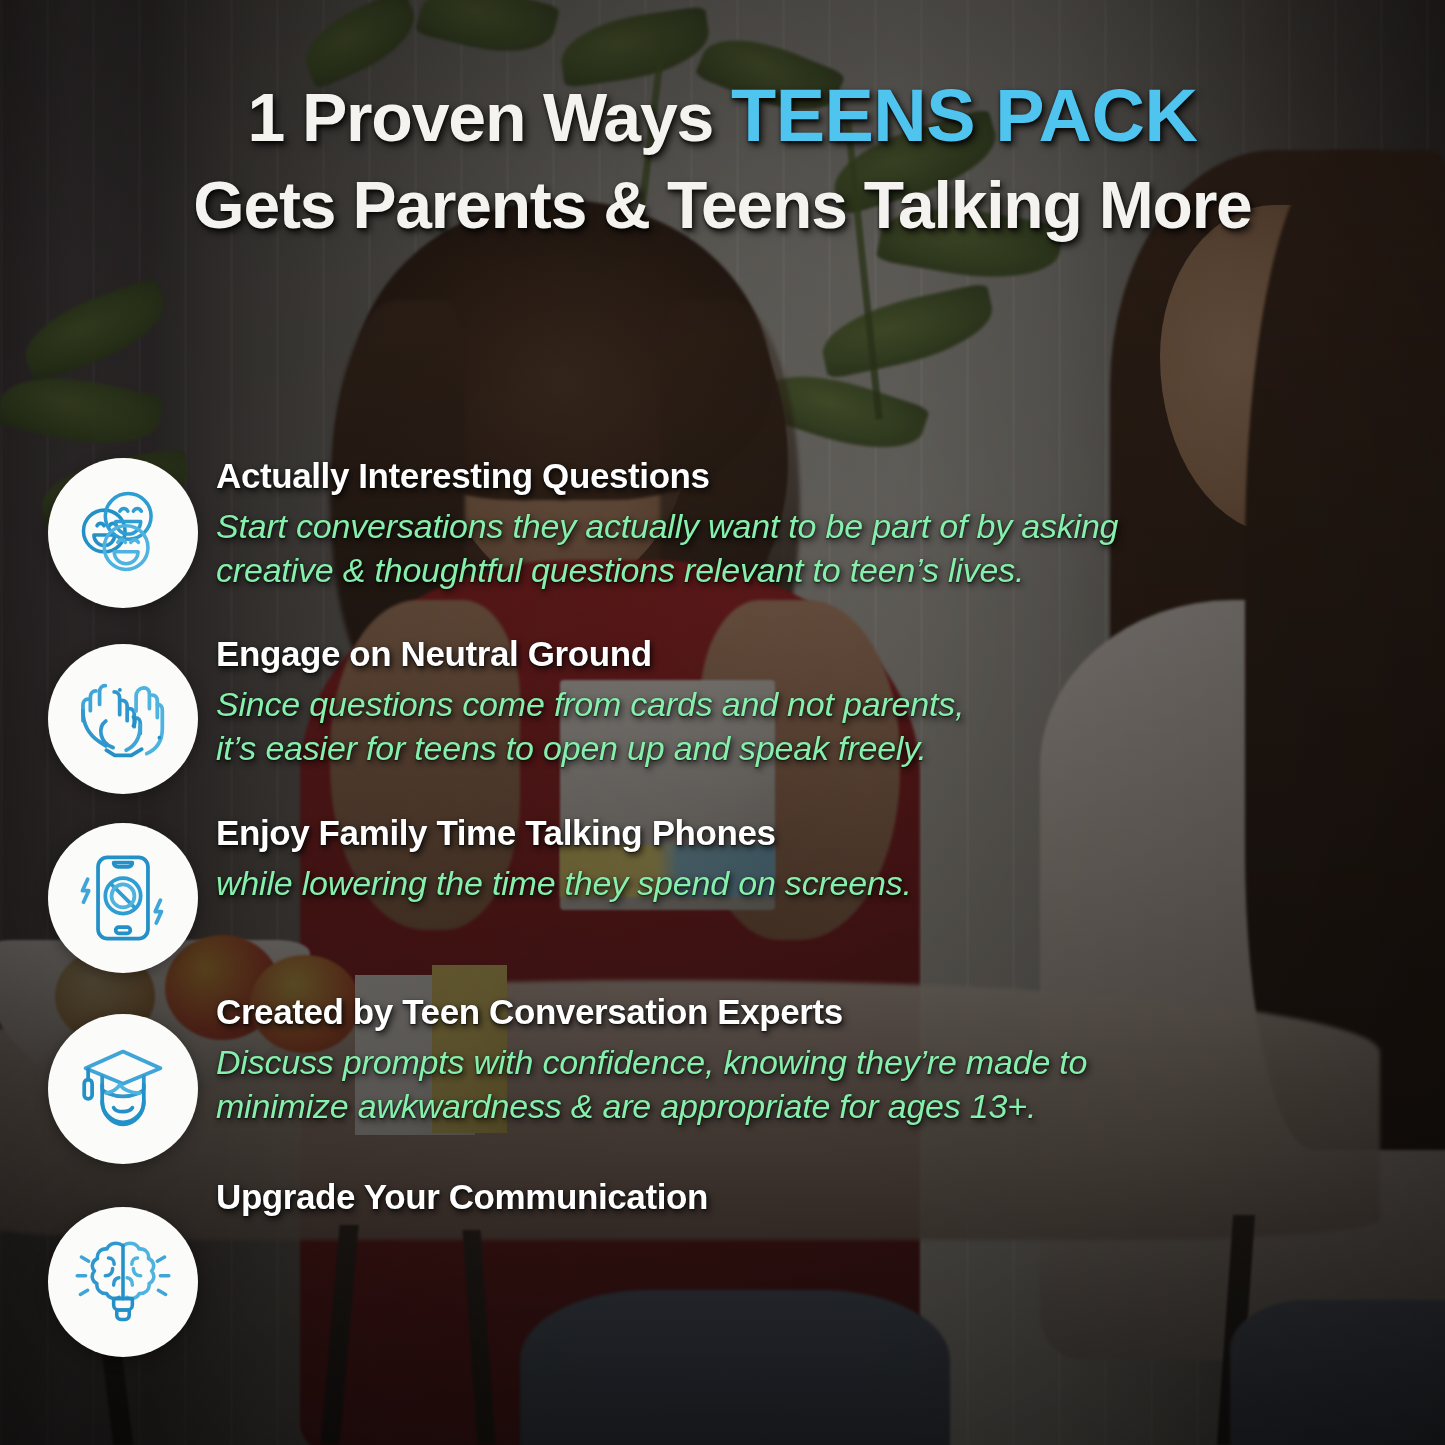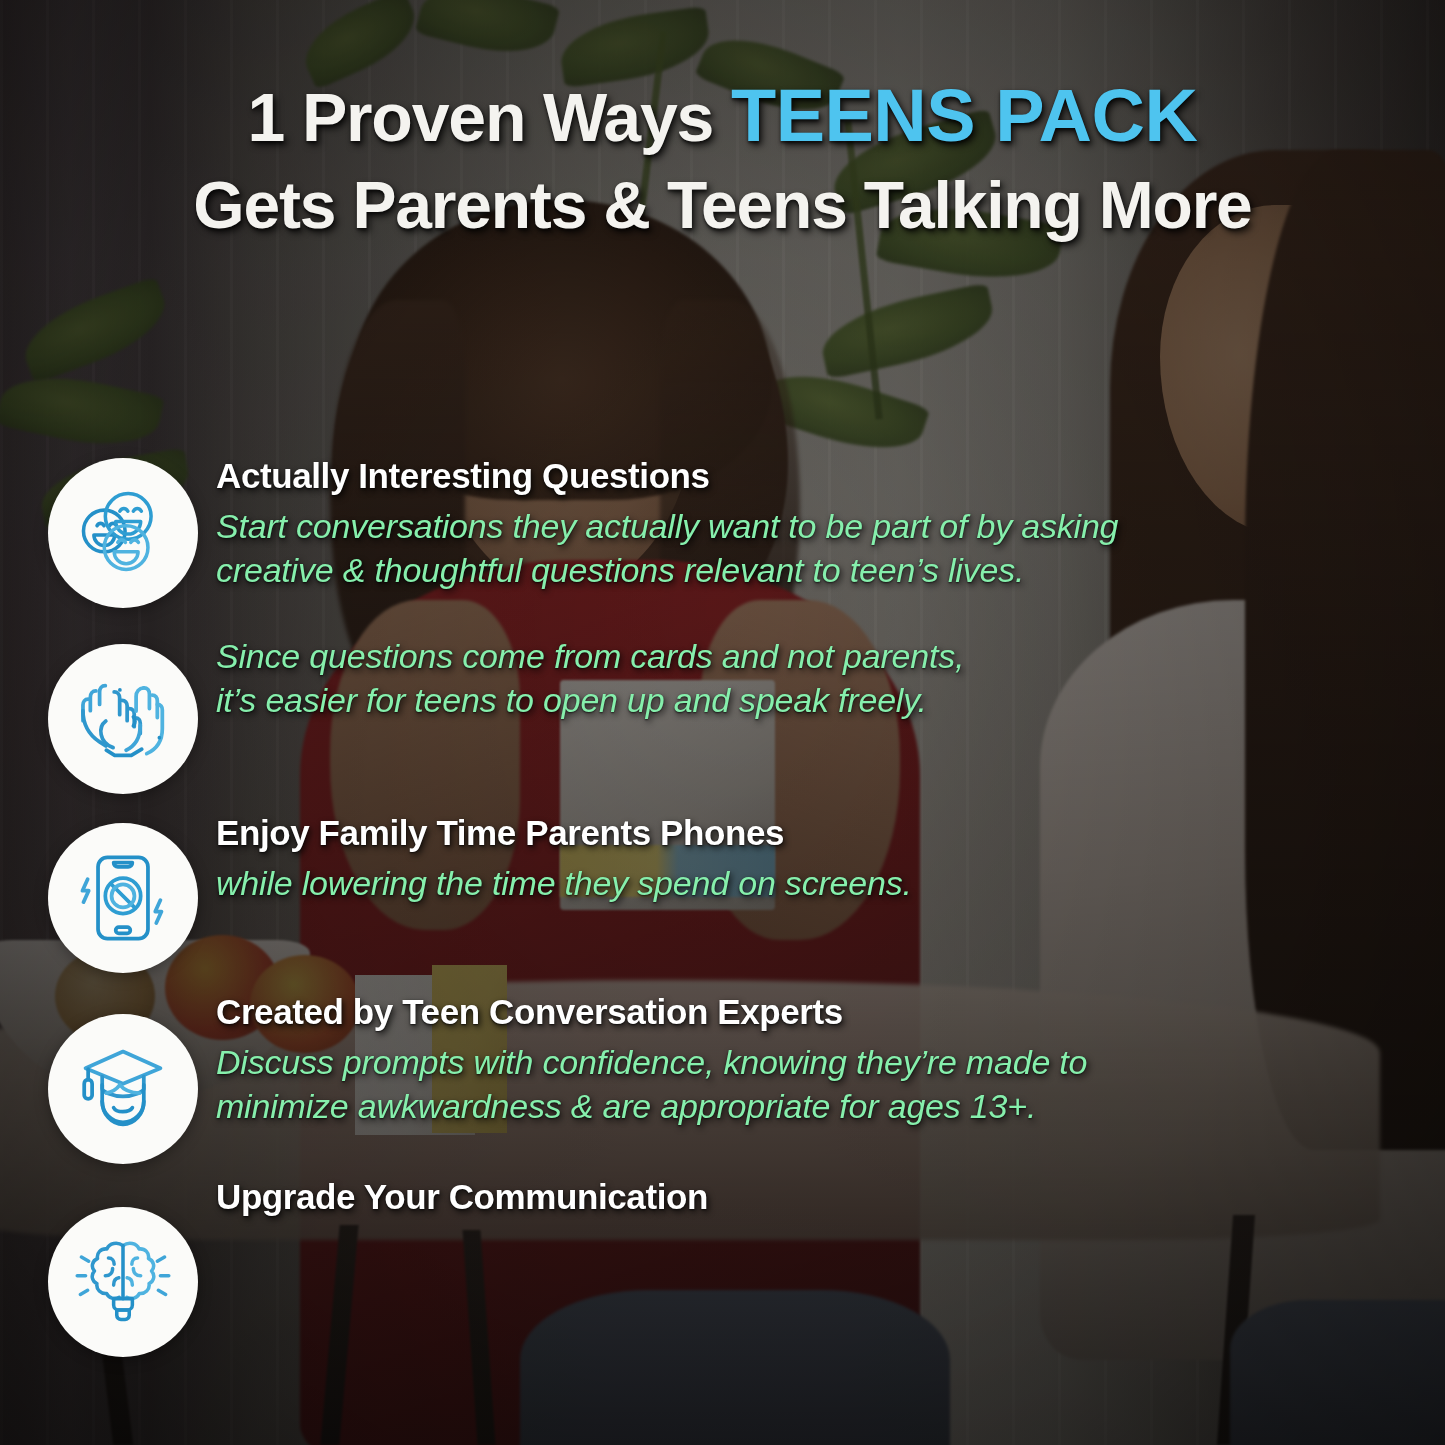--- a/index.html
+++ b/index.html
@@ -404,20 +404,21 @@
               <path d="M83 36c3.2 0 4.8 2.3 4.8 5.3v18c0 12-6.2 20-15 24" stroke="#4FB3E0"></path>
               <path d="M70 20c-4.6.4-7.4 3.6-7.4 8.4v14" stroke="#4FB3E0"></path>
               <path d="M34 80l8 5h16l10-6" stroke="#2490C8"></path>
               <path d="M60 48c2 2.4 2 6 0 8.6" stroke="#2490C8"></path>
               <circle cx="47" cy="22" r="1.8" fill="#2490C8" stroke="none"></circle>
               <circle cx="85" cy="68" r="1.8" fill="#2490C8" stroke="none"></circle>
             </svg>
           </span>
         </div>
         <div class="ftext">
+          <div class="ftitle">Engage on Neutral Ground</div>
           <div class="fbody">
             <span class="l">Since questions come from cards and not parents,</span>
             <span class="l">it’s easier for teens to open up and speak freely.</span>
           </div>
         </div>
       </div>
 
       <div class="feature f3">
         <div class="badge">
           <span>
@@ -427,21 +428,21 @@
               <rect x="43" y="78" width="14" height="6" rx="3"></rect>
               <circle cx="50" cy="48" r="17" stroke="#2E9DD2"></circle>
               <path d="M38.5 36.5l23 23" stroke="#2E9DD2"></path>
               <circle cx="50" cy="48" r="11" stroke="#4FB3E0"></circle>
               <path d="M16 32l-5 11h6l-5 11" stroke="#3FA5D8"></path>
               <path d="M86 52l-5 11h6l-5 11" stroke="#3FA5D8"></path>
             </svg>
           </span>
         </div>
         <div class="ftext">
-          <div class="ftitle">Enjoy Family Time Parents Phones</div>
+          <div class="ftitle">Enjoy Family Time Talking Phones</div>
           <div class="fbody">
             <span class="l">while lowering the time they spend on screens.</span>
           </div>
         </div>
       </div>
 
       <div class="feature f4">
         <div class="badge">
           <span>
             <svg width="104" height="104" viewBox="0 0 100 100" fill="none" stroke="#2490C8" stroke-width="3.6" stroke-linecap="round" stroke-linejoin="round">

